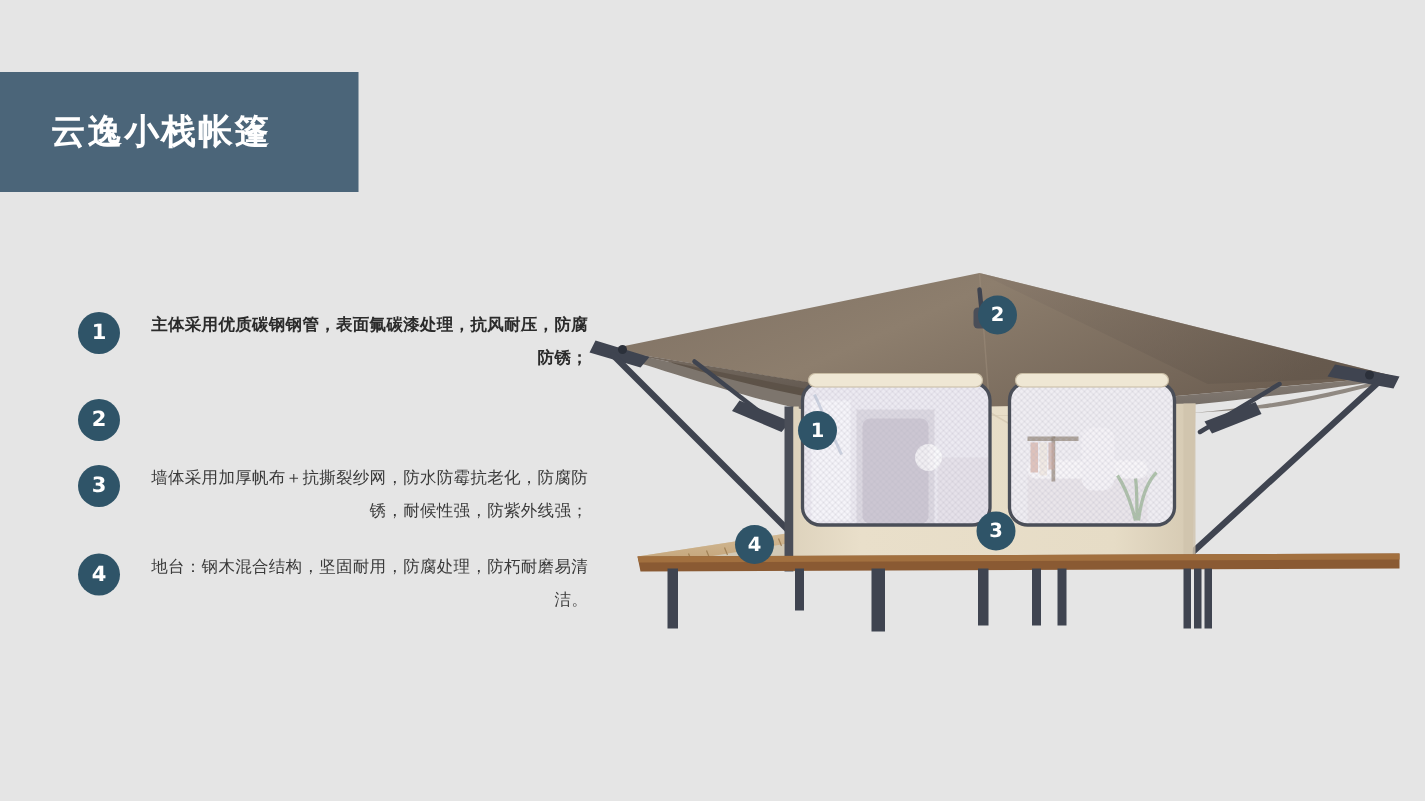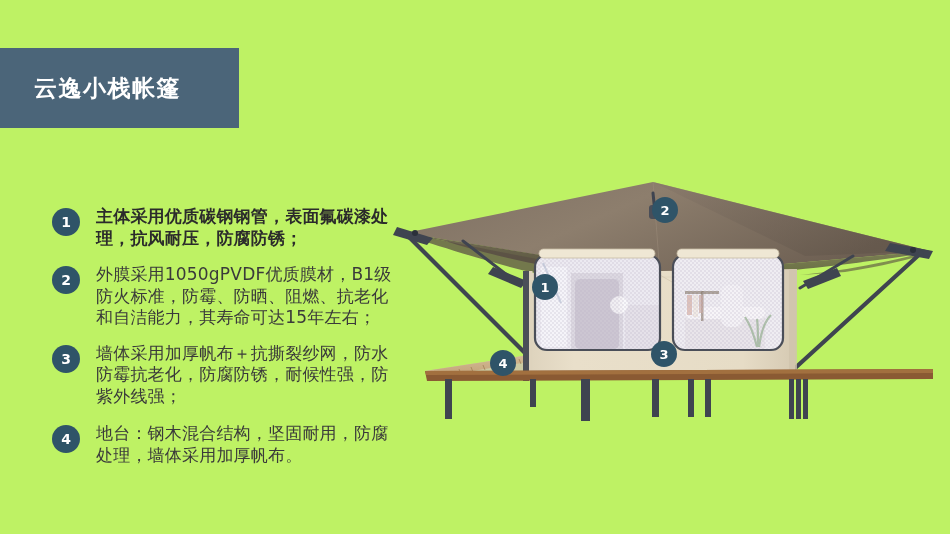--- a/index.html
+++ b/index.html
@@ -5,23 +5,24 @@
 <style>
   html, body {
     margin: 0;
     padding: 0;
     background: #ffffff;
   }
   .slide {
     position: relative;
     width: 950px;
     height: 534px;
-    background: #bef264;
+    background: #e5e5e5;
     overflow: hidden;
     font-family: "DejaVu Sans", "Liberation Sans", sans-serif;
+    text-align: right;
   }
 
   
   .title-banner {
     position: absolute;
     left: 0;
     top: 48px;
     width: 239px;
     height: 80px;
     background: #4b6579;
@@ -65,21 +66,21 @@
     color: #ffffff;
     font-size: 14px;
     font-weight: bold;
     display: flex;
     align-items: center;
     justify-content: center;
     margin-top: 2px;
   }
   .feature-text {
     margin-left: 16px;
-    font-size: 17px;
+    font-size: 11px;
     line-height: 21.5px;
     color: #3a3a3a;
     letter-spacing: 0.2px;
   }
   .feature-text.bold {
     font-weight: bold;
     color: #2b2b2b;
   }
 
   
@@ -123,31 +124,30 @@
 
   <div class="feature-list">
 
     <div class="feature-item i0">
       <div class="bullet">1</div>
       <div class="feature-text bold">主体采用优质碳钢钢管，表面氟碳漆处理，抗风耐压，防腐防锈；</div>
     </div>
 
     <div class="feature-item i1">
       <div class="bullet">2</div>
-      <div class="feature-text">外膜采用1050gPVDF优质膜材，B1级防火标准，防霉、防晒、阻燃、抗老化和自洁能力，其寿命可达15年左右；</div>
     </div>
 
     <div class="feature-item i2">
       <div class="bullet">3</div>
       <div class="feature-text">墙体采用加厚帆布＋抗撕裂纱网，防水防霉抗老化，防腐防锈，耐候性强，防紫外线强；</div>
     </div>
 
     <div class="feature-item i3">
       <div class="bullet">4</div>
-      <div class="feature-text">地台：钢木混合结构，坚固耐用，防腐处理，墙体采用加厚帆布。</div>
+      <div class="feature-text">地台：钢木混合结构，坚固耐用，防腐处理，防朽耐磨易清洁。</div>
     </div>
 
   </div>
 
   <div class="tent-figure">
     <svg width="565" height="290" viewBox="0 0 565 290" xmlns="http://www.w3.org/2000/svg">
       <defs>
         <linearGradient id="roofTop" x1="0" y1="0" x2="1" y2="0.4">
           <stop offset="0%" stop-color="#7e7063"></stop>
           <stop offset="45%" stop-color="#8d7e6d"></stop>

